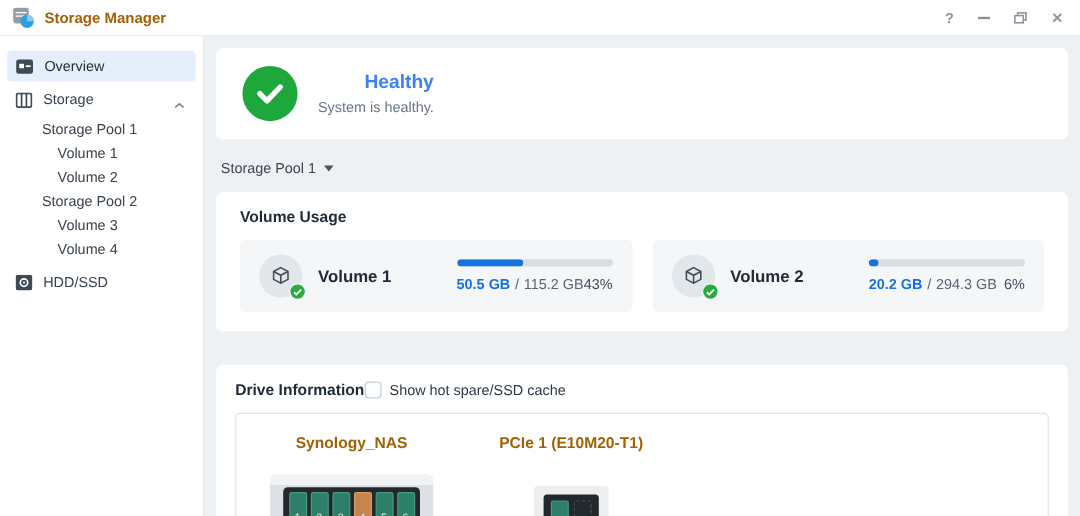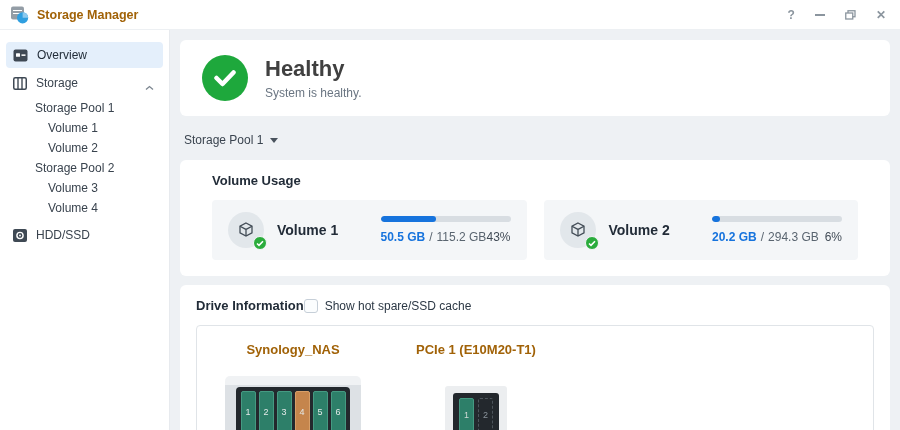--- a/index.html
+++ b/index.html
@@ -31,31 +31,31 @@
     font-size:12px; color:#39434e; }
   .side-sub.lvl1 { padding-left:35px; }
   .side-sub.lvl2 { padding-left:48px; }
 
   
   .card { background:#fff; border-radius:6px; }
   .health-card { display:flex; align-items:center; gap:17px;
     padding:0 22px; height:76px; margin-bottom:12px; }
   .health-badge { width:46px; height:46px; border-radius:50%; background:#1ea83c;
     display:flex; align-items:center; justify-content:center; flex-shrink:0; }
-  .health-title { font-size:22px; font-weight:bold; color:#404040; }
+  .health-title { font-size:16px; font-weight:bold; color:#3b82f6;text-align:right; }
   .health-sub { font-size:12px; color:#6a7582; margin-top:4px; }
 
   .pool-selector { height:24px; display:flex; align-items:center; gap:7px;
     font-size:12px; color:#3a444f; padding:0 4px; margin-bottom:8px; cursor:default; }
   .caret-down { width:0; height:0; border-left:4px solid transparent;
     border-right:4px solid transparent; border-top:5px solid #49535d; }
 
   .card-title { font-size:13px; font-weight:bold; color:#222c38; }
 
-  .volume-card { padding:13px 32px 16px; margin-bottom:9px; }
+  .volume-card { padding:13px 20px 16px; margin-bottom:28px; }
   .tiles { display:grid; grid-template-columns:1fr 1fr; gap:17px; margin-top:12px; }
   .tile { background:#f4f6f8; border-radius:4px; height:60px;
     display:flex; align-items:center; padding:0 16px; }
   .vol-icon-wrap { width:36px; height:36px; border-radius:50%; background:#e2e7eb;
     display:flex; align-items:center; justify-content:center; position:relative; flex-shrink:0; }
   .vol-badge { position:absolute; right:-3px; bottom:-2px; width:14px; height:14px;
     border-radius:50%; background:#2aac3c; border:1.5px solid #f4f6f8;
     display:flex; align-items:center; justify-content:center; }
   .vol-name { font-size:14px; font-weight:bold; color:#222c38; margin-left:13px; }
   .vol-right { margin-left:auto; width:130px; }

